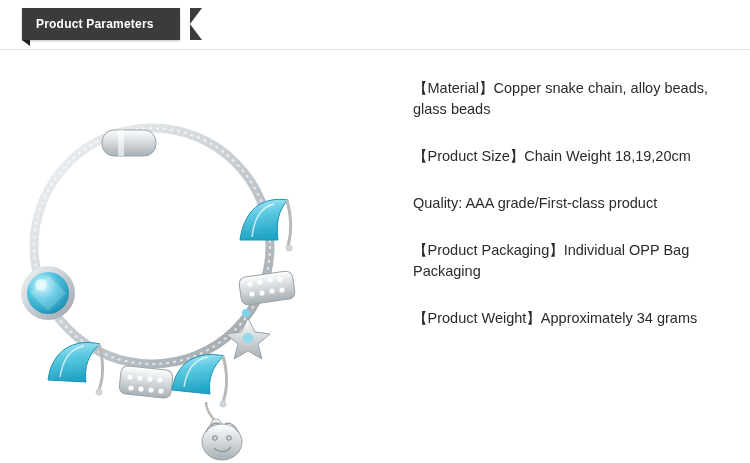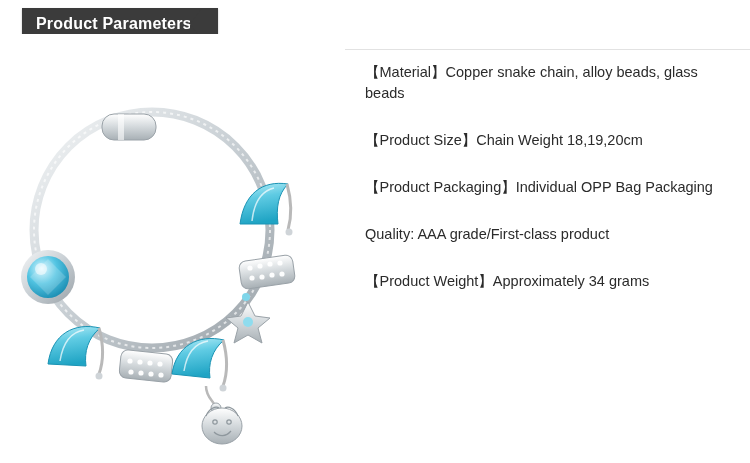--- a/index.html
+++ b/index.html
@@ -33,21 +33,21 @@
     top: 8px;
     height: 32px;
     background: #3b3b3b;
     display: flex;
     align-items: center;
     padding: 0 26px 0 14px;
     box-shadow: 0 1px 2px rgba(0,0,0,0.25);
   }
   .ribbon-title {
     color: #ffffff;
-    font-size: 16px;
+    font-size: 12px;
     font-weight: bold;
     letter-spacing: 0.2px;
     white-space: nowrap;
   }
   .ribbon-tail {
     position: absolute;
     left: 190px;
     top: 8px;
     width: 0;
     height: 0;
@@ -70,24 +70,25 @@
     top: 49px;
     width: 750px;
     height: 1px;
     background: #e2e2e2;
   }
 
   
   .content {
     position: absolute;
     left: 0;
-    top: 34px;
+    top: 50px;
     width: 746px;
     height: 413px;
     display: flex;
+    gap: 48px;
   }
   .photo-col {
     position: relative;
     width: 345px;
     height: 413px;
     background: #ffffff;
     flex: none;
   }
   .spec-col {
     position: relative;
@@ -239,19 +240,19 @@
               <path d="M238 382 C235 374 228 372 225 374"></path>
             </g>
           </g>
         </svg>
       </div>
     </div>
 
     <div class="spec-col">
       <p class="spec-line">【Material】Copper snake chain, alloy beads, glass beads</p>
       <p class="spec-line">【Product Size】Chain Weight 18,19,20cm</p>
+      <p class="spec-line">Quality: AAA grade/First-class product</p>
       <p class="spec-line">【Product Packaging】Individual OPP Bag Packaging</p>
-      <p class="spec-line">Quality: AAA grade/First-class product</p>
       <p class="spec-line">【Product Weight】Approximately 34 grams</p>
     </div>
 
   </div>
 </div>
 
 </body></html>

